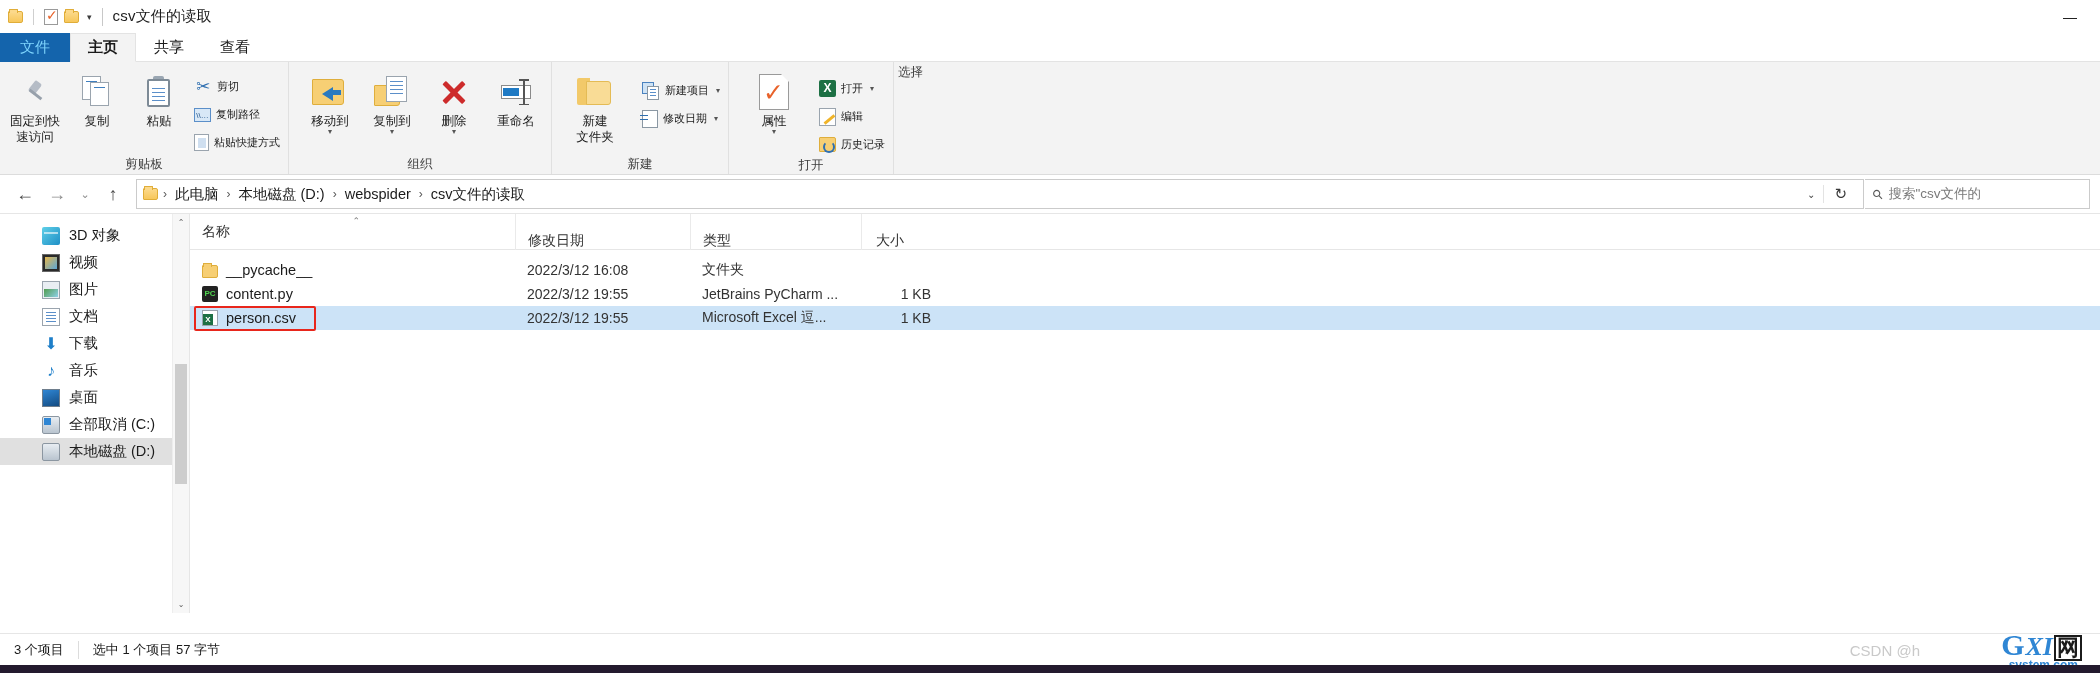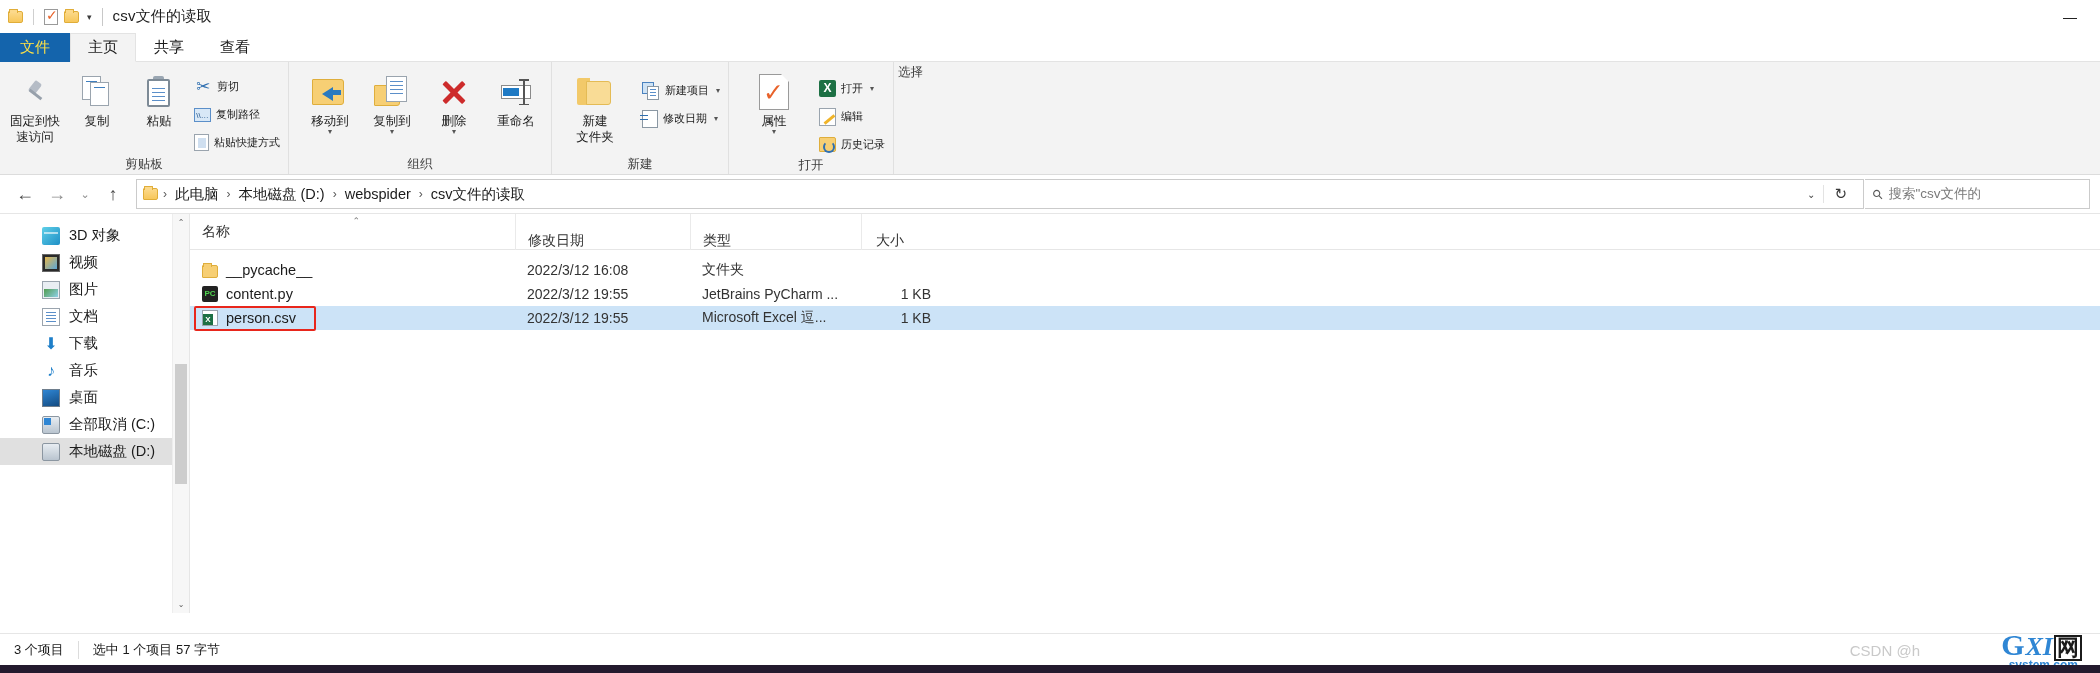--- a/index.html
+++ b/index.html
@@ -41,22 +41,22 @@
   .win-controls { position:absolute; right:10px; top:0; height:33px; display:flex; align-items:center; }
   .win-min { width:40px; text-align:center; color:#222; font-size:14px; line-height:1; }
 
   
   .tabstrip { height: 29px; display:flex; align-items:flex-end; background:#fff; position:relative; }
   .tabstrip::after{ content:""; position:absolute; left:0; right:0; bottom:0; height:1px; background:#e3e3e3; }
   .tab {
     height: 29px; padding: 0 16px; display:flex; align-items:center; justify-content:center;
     font-size: 15px; color:#1b1b1b; min-width: 66px; position:relative; z-index:2;
   }
-  .tab.file { background:#1464ac; color:#fde047; min-width: 70px; font-family: Liberation Mono, monospace; }
-  .tab.active { background:#f3f3f3; border:1px solid #e3e3e3; border-bottom:1px solid #f3f3f3; }
+  .tab.file { background:#1464ac; color:#7dd3fc; min-width: 70px; font-family: Liberation Mono, monospace; }
+  .tab.active { background:#f3f3f3; border:1px solid #e3e3e3; border-bottom:1px solid #f3f3f3;font-weight:bold; }
 
   
   .ribbon {
     height: 113px; background:#f3f3f3; border-bottom:1px solid #dcdcdc;
     display:flex; align-items:stretch; position:relative;
   }
   .rgroup { display:flex; flex-direction:column; position:relative; padding: 0 4px; }
   .rgroup + .rgroup { border-left:1px solid #e0e0e0; }
   .rgroup-body { flex:1; display:flex; align-items:flex-start; padding-top:6px; }
   .rgroup-title {

